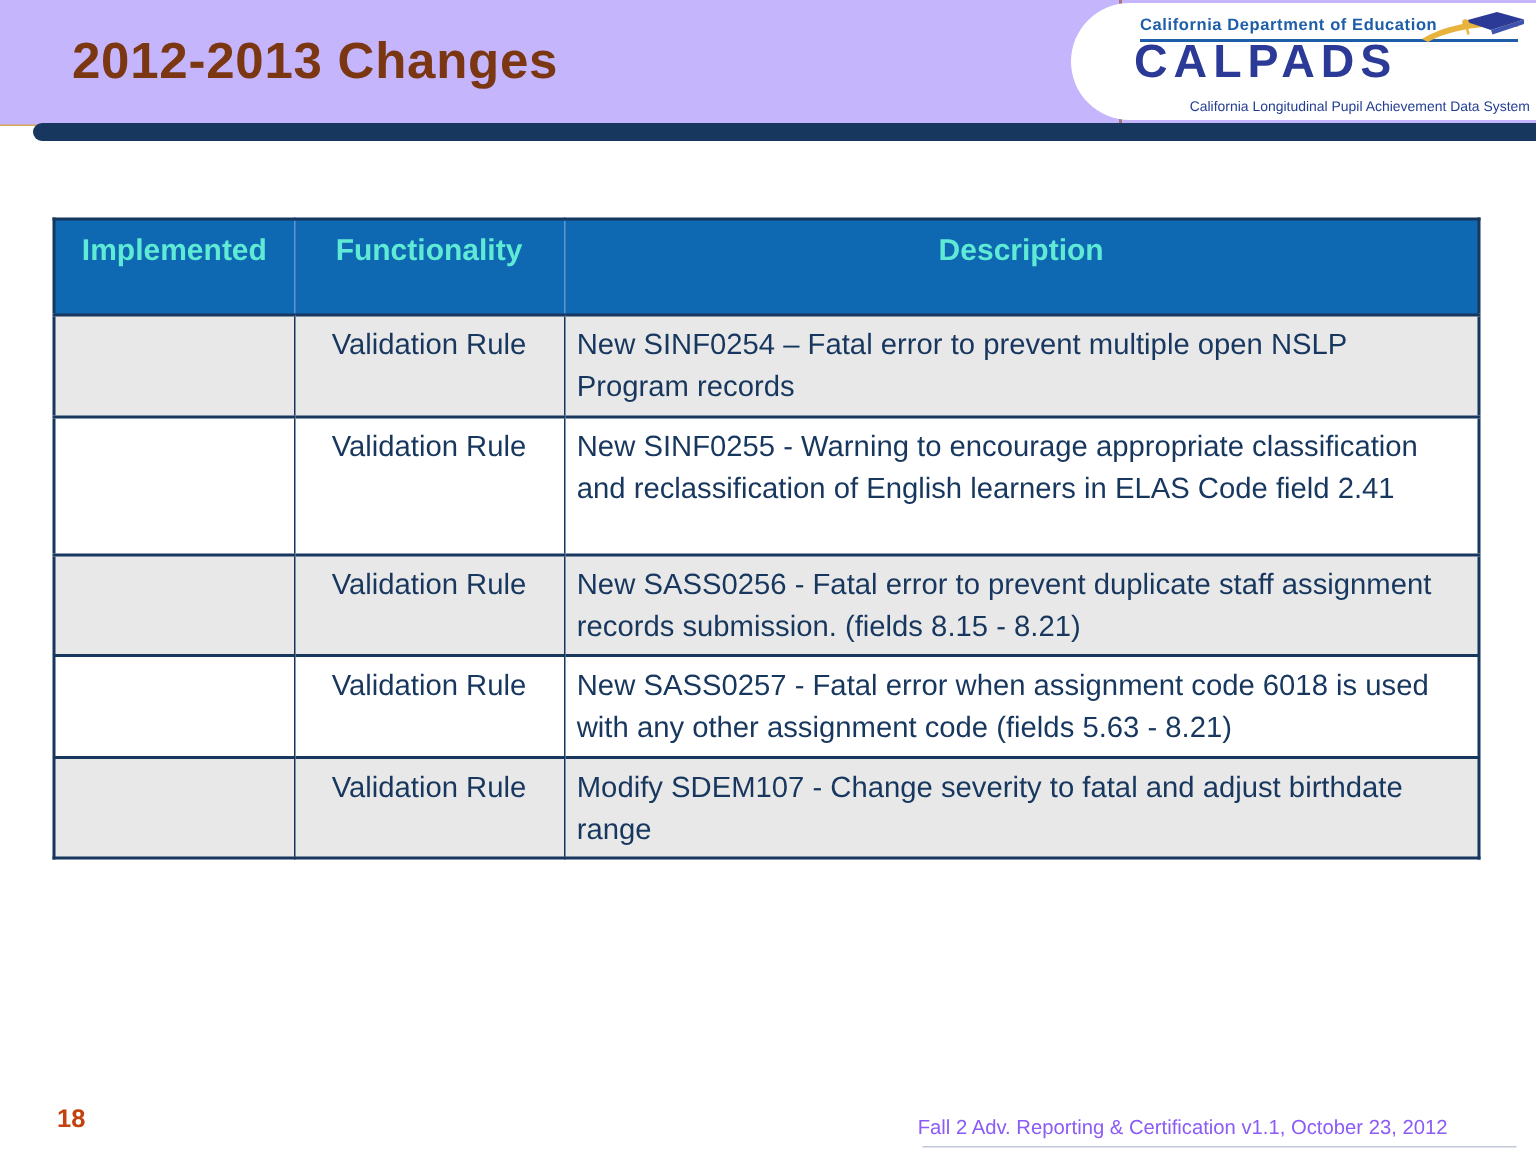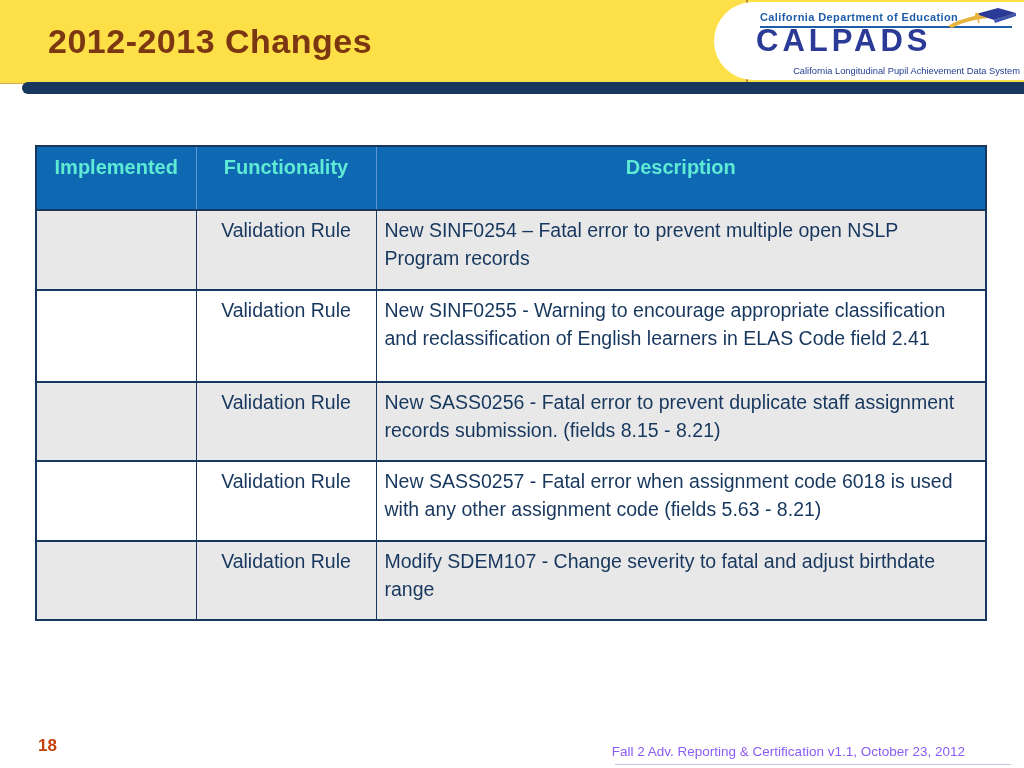--- a/index.html
+++ b/index.html
@@ -4,21 +4,21 @@
 <style>
   html,body{margin:0;padding:0;background:#888;}
   .slide{
     position:relative;width:1024px;height:768px;background:#ffffff;
     overflow:hidden;font-family:"Liberation Sans", sans-serif;
   }
 
   
   .banner{
     position:absolute;left:0;top:0;width:1024px;height:84px;
-    background:#fde047;border-bottom:1px solid #d8a84e;box-sizing:border-box;
+    background:#c4b5fd;border-bottom:1px solid #d8a84e;box-sizing:border-box;
   }
   .banner-accent-line{
     position:absolute;left:746px;top:0;width:2px;height:84px;background:#8f3a1c;opacity:.55;
   }
   .slide-title{
     position:absolute;left:48px;top:22px;
     font-size:34px;font-weight:bold;color:#7B3612;letter-spacing:.5px;
   }
   .navy-bar{
     position:absolute;left:22px;top:82px;width:1002px;height:12px;
@@ -55,21 +55,21 @@
   .changes-table col.c1{width:160px;}
   .changes-table col.c2{width:180px;}
   .changes-table col.c3{width:610px;}
   .changes-table th{
     background:#0F68B2;color:#5eead4;font-weight:bold;font-size:20px;
     height:64px;vertical-align:top;text-align:center;padding-top:9px;
     border-left:1px solid #5E97CF;box-sizing:border-box;
   }
   .changes-table th:first-child{border-left:none;}
   .changes-table td{
-    vertical-align:top;padding:5px 8px 16px 8px;box-sizing:border-box;
+    vertical-align:top;padding:5px 8px 4px 8px;box-sizing:border-box;
     border:1px solid #17375E;border-top:2px solid #17375E;
     line-height:1.45;
   }
   .changes-table td.func{text-align:center;padding-left:2px;padding-right:2px;}
   .changes-table tr.gray td{background:#E8E8E8;}
   .changes-table tr.white td{background:#ffffff;}
   .r1 td{height:66px;} .r2 td{height:92px;} .r3 td{height:64px;}
   .r4 td{height:65px;} .r5 td{height:63px;}
 
   

